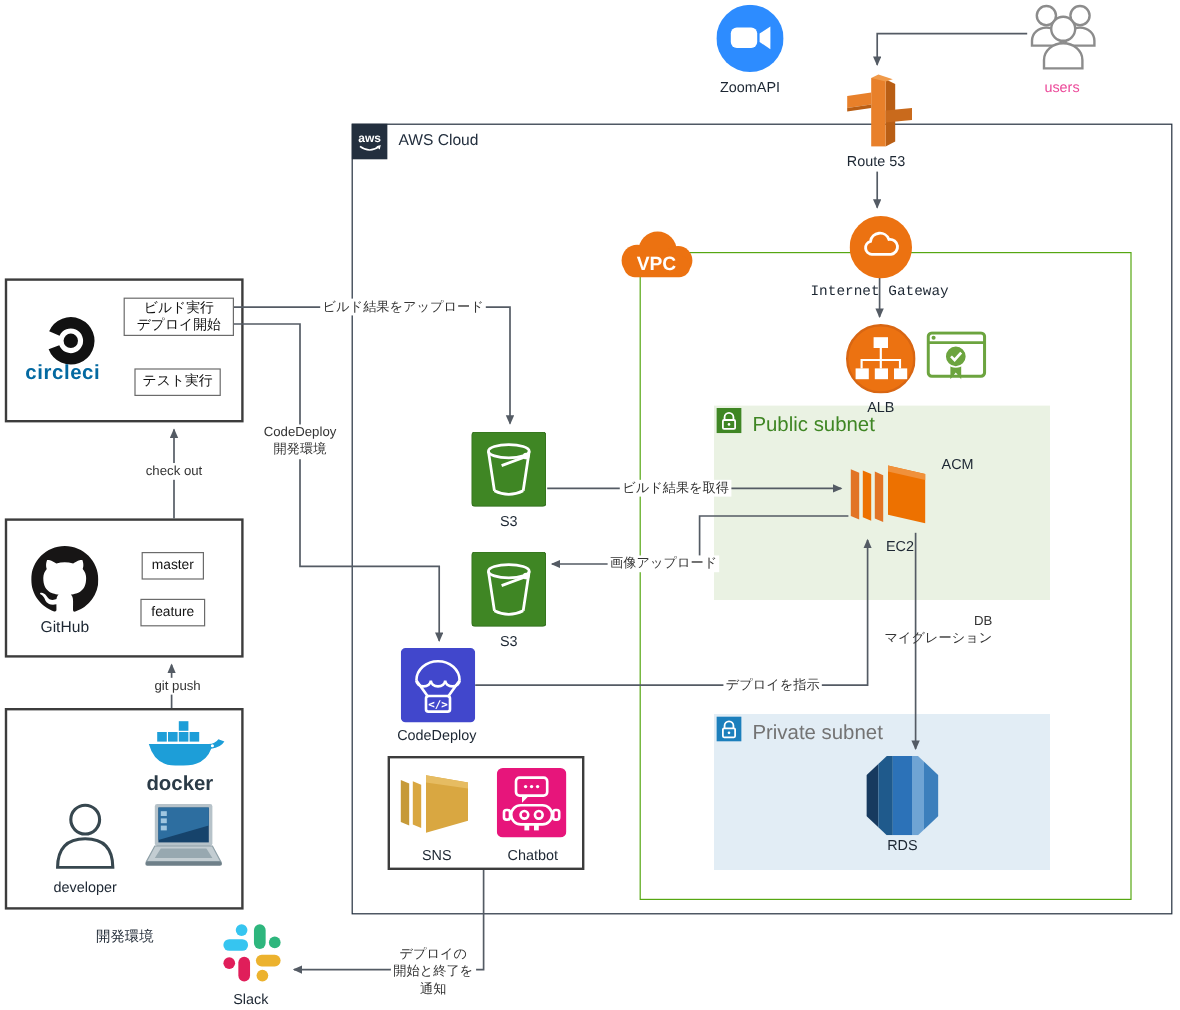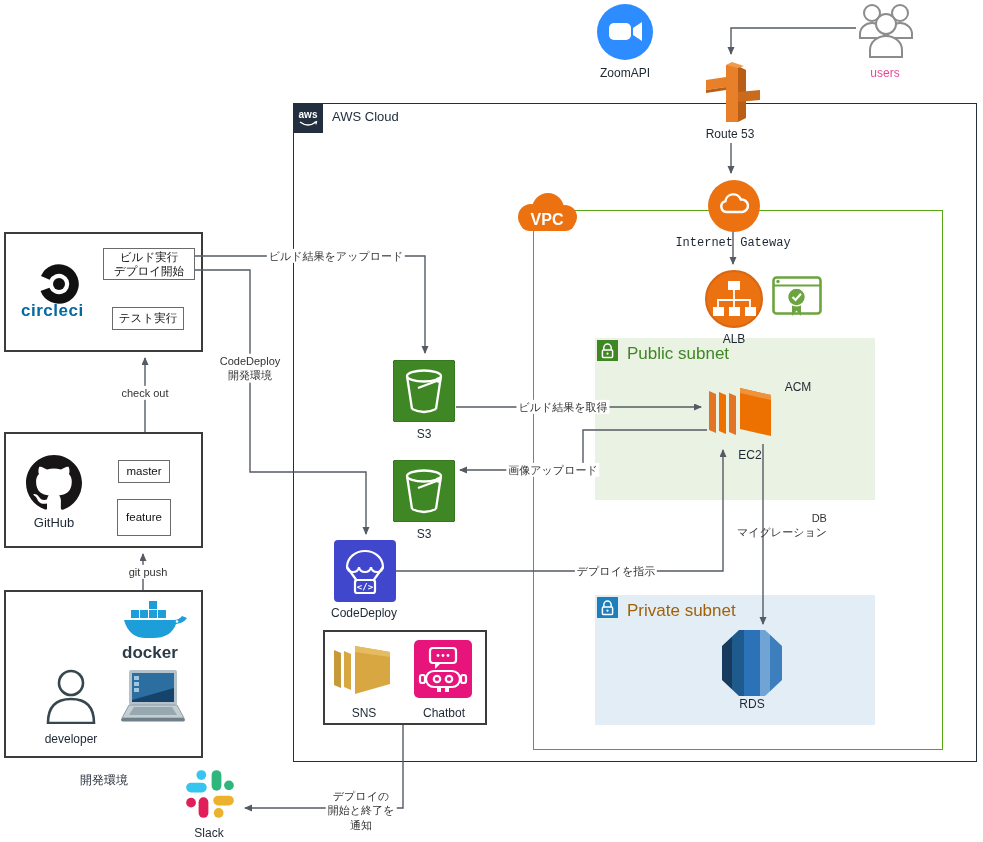--- a/index.html
+++ b/index.html
@@ -164,21 +164,21 @@
   <div class="subnet-label" style="left:627px;top:344px;color:#3F8624;">Public subnet</div>
 
   <div class="node" style="left:597px;top:597px;">
     <svg width="21" height="21" viewBox="0 0 21 21">
       <rect width="21" height="21" fill="#1C7FBC"></rect>
       <path d="M6.8 10 V7.8 a3.7 3.7 0 0 1 7.4 0 V10" stroke="#fff" stroke-width="1.5" fill="none"></path>
       <rect x="5.4" y="10" width="10.2" height="7.4" rx="1" stroke="#fff" stroke-width="1.5" fill="none"></rect>
       <circle cx="10.5" cy="13.7" r="1.1" fill="#fff"></circle>
     </svg>
   </div>
-  <div class="subnet-label" style="left:627px;top:601px;color:#a16207;">Private subnet</div>
+  <div class="subnet-label" style="left:627px;top:601px;color:#737373;">Private subnet</div>
 
   <div class="node" style="left:707px;top:378px;">
     <svg width="66" height="66" viewBox="0 0 66 66">
       <polygon points="2,13 9,16 9,55 2,52" fill="#E27425"></polygon>
       <polygon points="12,14 19,17 19,56 12,53" fill="#ED7100"></polygon>
       <polygon points="22,15 29,18 29,57 22,54" fill="#E27425"></polygon>
       <polygon points="33,10 64,17 64,58 33,51" fill="#ED7100"></polygon>
       <polygon points="33,10 64,17 64,22 33,15" fill="#F0913B"></polygon>
     </svg>
   </div>
@@ -300,21 +300,21 @@
         1.2.08 1.84 1.24 1.84 1.24 1.07 1.83 2.8 1.3 3.49 1 .11-.78.42-1.3.76-1.6-2.66-.3-5.47-1.33-5.47-5.93
         0-1.31.47-2.38 1.24-3.22-.12-.3-.54-1.52.12-3.18 0 0 1-.32 3.3 1.23a11.5 11.5 0 0 1 6 0
         c2.28-1.55 3.29-1.23 3.29-1.23.66 1.66.24 2.88.12 3.18.77.84 1.23 1.91 1.23 3.22
         0 4.61-2.8 5.63-5.48 5.92.43.37.81 1.1.81 2.22 0 1.6-.01 2.9-.01 3.29 0 .32.21.7.82.58A12 12 0 0 0 24 12C24 5.37 18.63 0 12 0z"></path>
     </svg>
   </div>
   <div class="label" style="left:54px;top:515px;font-size:13px;">GitHub</div>
   <div class="mini-box" style="left:118px;top:460px;width:52px;height:23px;">
     <span>master</span>
   </div>
-  <div class="mini-box" style="left:117px;top:499px;width:54px;height:37px;">
+  <div class="mini-box" style="left:117px;top:499px;width:54px;height:23px;">
     <span>feature</span>
   </div>
 
   <div class="node" style="left:121px;top:600px;">
     <svg width="68" height="44" viewBox="0 0 68 44">
       <g fill="#1D9ED8">
         <rect x="28" y="1" width="8" height="8"></rect>
         <rect x="10" y="10" width="8" height="8"></rect>
         <rect x="19" y="10" width="8" height="8"></rect>
         <rect x="28" y="10" width="8" height="8"></rect>
@@ -365,21 +365,21 @@
 
   <div class="edge-label" style="left:336px;top:256px;">ビルド結果をアップロード</div>
   <div class="edge-label" style="left:250px;top:368px;">
     <div>CodeDeploy</div>
     <div>開発環境</div>
   </div>
   <div class="edge-label" style="left:145px;top:393px;">check out</div>
   <div class="edge-label" style="left:148px;top:572px;">git push</div>
   <div class="edge-label" style="left:563px;top:407px;">ビルド結果を取得</div>
   <div class="edge-label" style="left:553px;top:470px;">画像アップロード</div>
-  <div class="edge-label" style="left:616px;top:571px;">デプロイを指示</div>
+  <div class="edge-label" style="left:644px;top:571px;">デプロイを指示</div>
   <div class="edge-label noBg" style="left:782px;top:525px;text-align:right;">
     <div>DB</div>
     <div>マイグレーション</div>
   </div>
   <div class="edge-label" style="left:318px;top:810px;margin-left:43px;">
     <div>デプロイの</div>
     <div>開始と終了を</div>
     <div>通知</div>
   </div>
 

